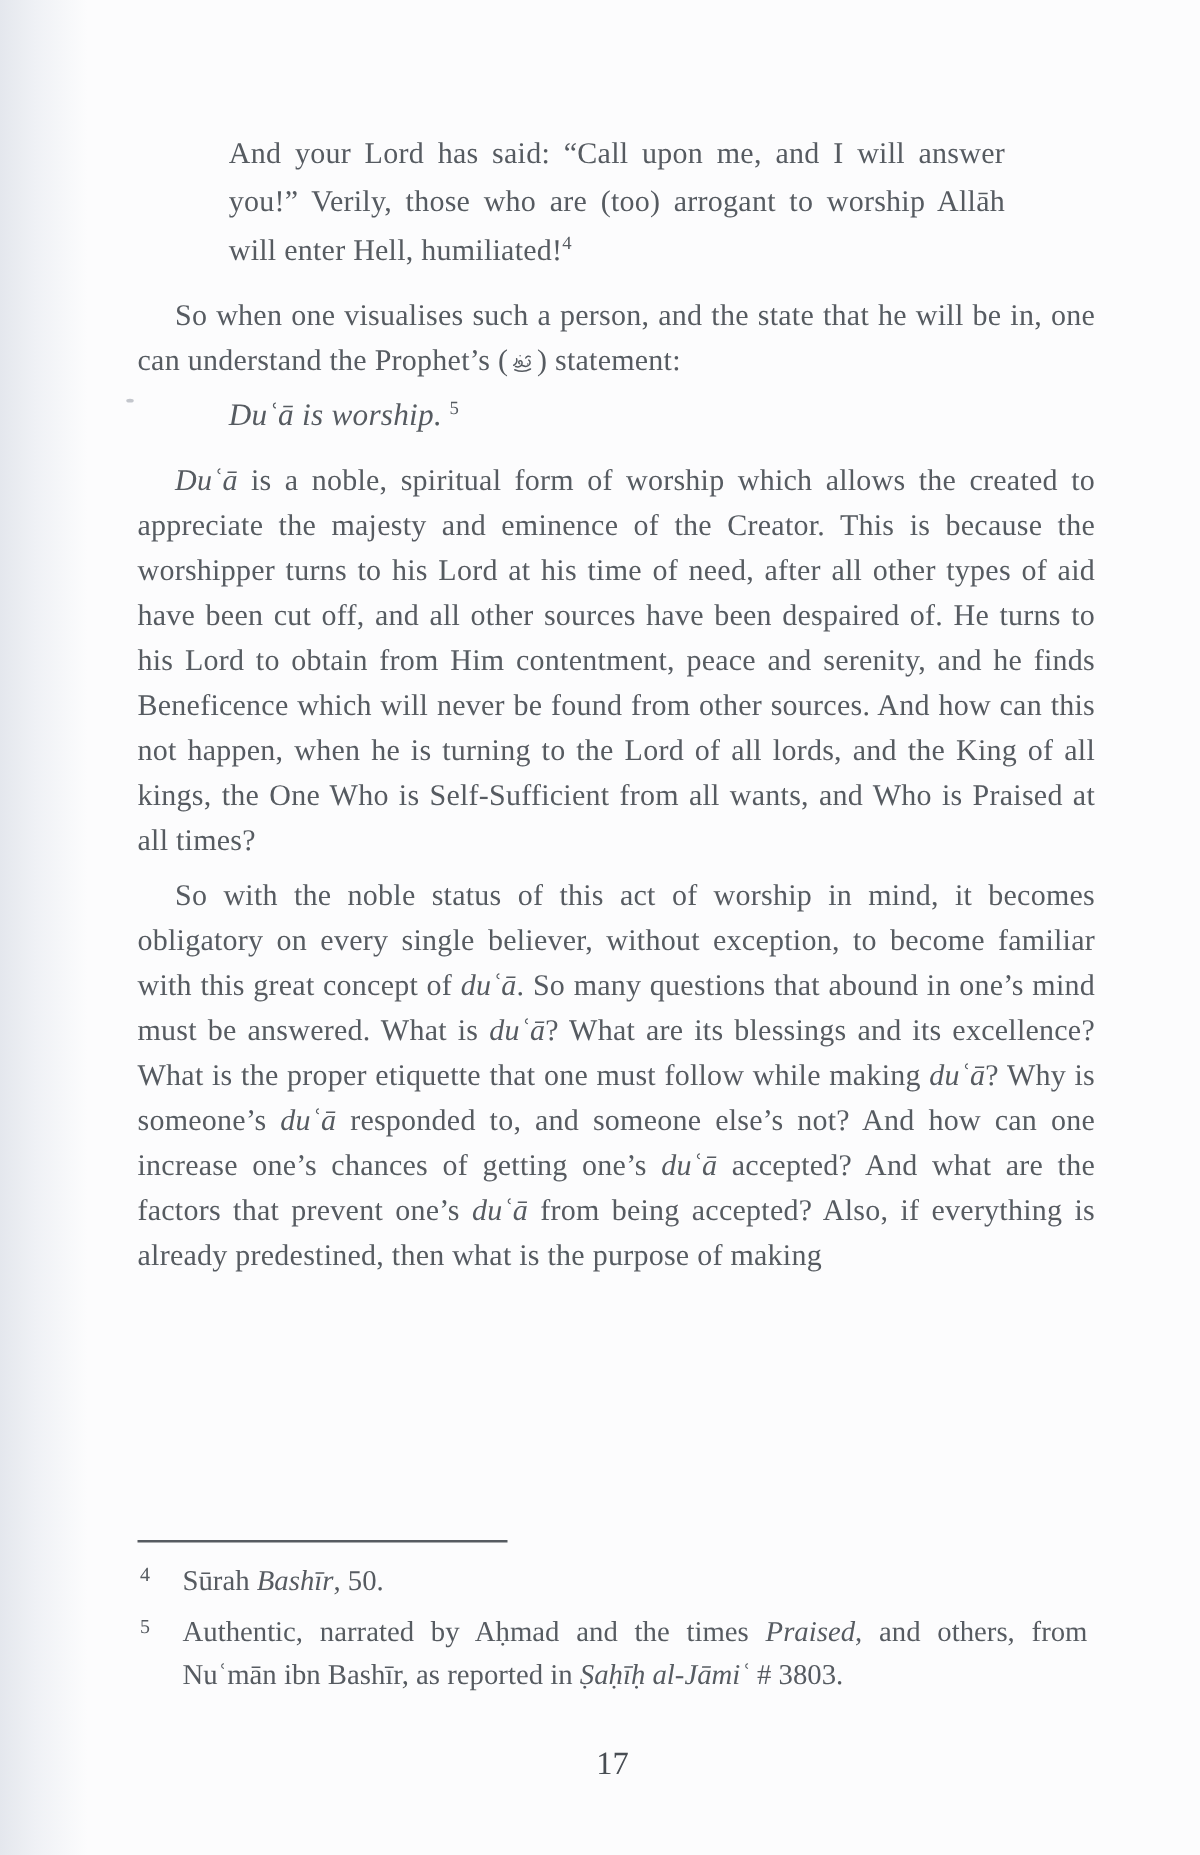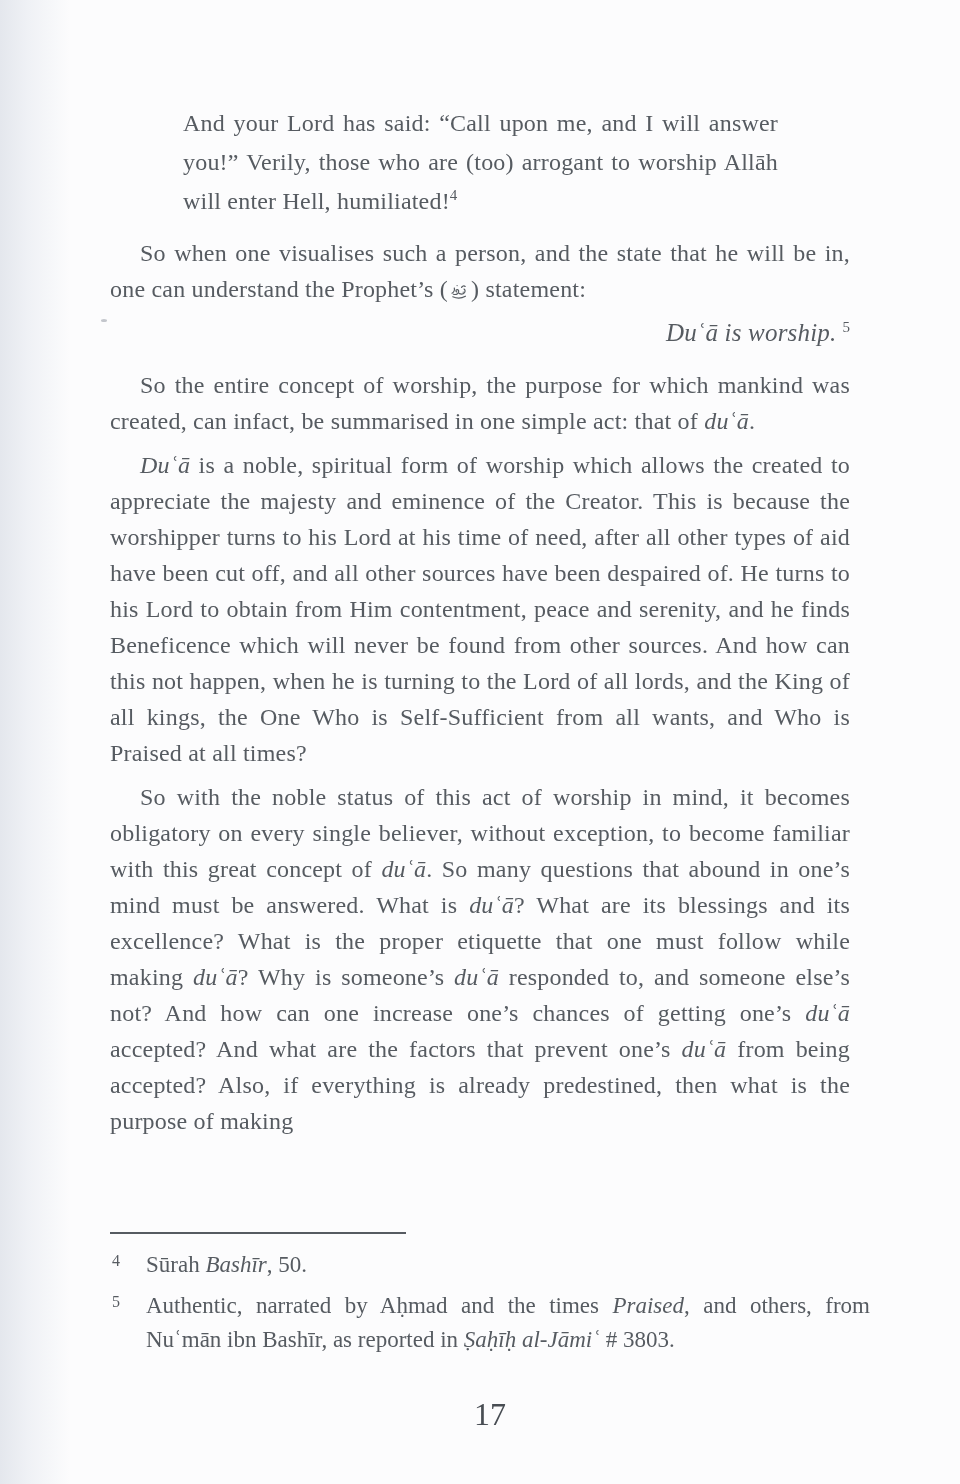--- a/index.html
+++ b/index.html
@@ -25,37 +25,37 @@
   
   .edge-shade {
     position: absolute;
     left: 0; top: 0; bottom: 0;
     width: 70px;
     background: linear-gradient(90deg, var(--edge,#e4e7ed) 0%, #eff1f5 40%, rgba(255,255,255,0) 100%);
     pointer-events: none;
   }
   .content {
     position: relative;
-    padding: 104px 110px 0 110px; 
+    padding: 104px 84px 0 110px; 
     font-size: 24px;
     line-height: 36px;
     letter-spacing: 0.2px;
     text-align: justify;
   }
   .quote {
     margin: 0 72px 14px 73px;
     line-height: 39px;
     text-align: justify;
   }
   .para { margin-bottom: 8px; font-family: Liberation Serif, serif; }
   .para.indent { text-indent: 30px; }
   .hadith {
     margin: 8px 0 16px 73px;
     font-size: 25px;
-    text-align: right;
+    text-align: left;
   }
   .seg-italic { font-style: italic; }
   sup.ref {
     font-size: 15px;
     line-height: 0;
     vertical-align: super;
     letter-spacing: 0;
   }
   sup.ref.spaced { margin-left: 6px; }
   .icon-saw-symbol {
@@ -90,21 +90,21 @@
     left: 2px;
     top: -4px;
     font-size: 16px;
   }
   .page-number {
     position: absolute;
     left: 110px;
     right: 90px;
     top: 1396px;
     text-align: center;
-    font-size: 32px;
+    font-size: 26px;
     color: var(--ink-dark, #484d53);
   }
   .artifact-dot {
     position: absolute;
     left: 101px;
     top: 319px;
     width: 6px;
     height: 3px;
     border-radius: 50%;
     background: #b4b8bf;
@@ -126,21 +126,20 @@
               <path d="M4.4 14.2c2.9.9 4.8-.3 5.2-2.2.3-1.5-.5-2.7-1.7-2.4-1.1.2-1.3 1.8-.2 2.3"></path>
               <path d="M10 13.4c2.3 1.1 4.4.7 5.5-.7.9-1.3.7-2.9-.5-3.6"></path>
               <path d="M12.6 7.4c.8-1.5 2.4-1.9 3.6-1"></path>
               <path d="M3.8 16.8c4 1.7 9 1.5 12.6-.6"></path>
               <circle cx="8.1" cy="5.6" r="0.6" fill="currentColor" stroke="none"></circle>
               <circle cx="14.2" cy="12.2" r="0.6" fill="currentColor" stroke="none"></circle>
             </svg></span><span>) statement:</span></span></p>
 
     <p class="hadith"><span><span class="seg-italic">Duʿā is worship.</span></span><sup class="ref spaced">5</sup></p>
 
-    <p class="para indent"><span><span>So the entire concept of worship, the purpose for which mankind was created, can infact, be summarised in one simple act: that of </span><span class="seg-italic">duʿā</span><span>.</span></span></p>
 
     <p class="para indent"><span><span class="seg-italic">Duʿā</span><span> is a noble, spiritual form of worship which allows the created to appreciate the majesty and eminence of the Creator. This is because the worshipper turns to his Lord at his time of need, after all other types of aid have been cut off, and all other sources have been despaired of. He turns to his Lord to obtain from Him contentment, peace and serenity, and he finds Beneficence which will never be found from other sources. And how can this not happen, when he is turning to the Lord of all lords, and the King of all kings, the One Who is Self-Sufficient from all wants, and Who is Praised at all times?</span></span></p>
 
     <p class="para indent"><span><span>So with the noble status of this act of worship in mind, it becomes obligatory on every single believer, without exception, to become familiar with this great concept of </span><span class="seg-italic">duʿā</span><span>. So many questions that abound in one’s mind must be answered. What is </span><span class="seg-italic">duʿā</span><span>? What are its blessings and its excellence? What is the proper etiquette that one must follow while making </span><span class="seg-italic">duʿā</span><span>? Why is someone’s </span><span class="seg-italic">duʿā</span><span> responded to, and someone else’s not? And how can one increase one’s chances of getting one’s </span><span class="seg-italic">duʿā</span><span> accepted? And what are the factors that prevent one’s </span><span class="seg-italic">duʿā</span><span> from being accepted? Also, if everything is already predestined, then what is the purpose of making</span></span></p>
 
   </div>
 
   <div class="footnotes">
     <hr class="fn-rule">
     <div class="fn">

